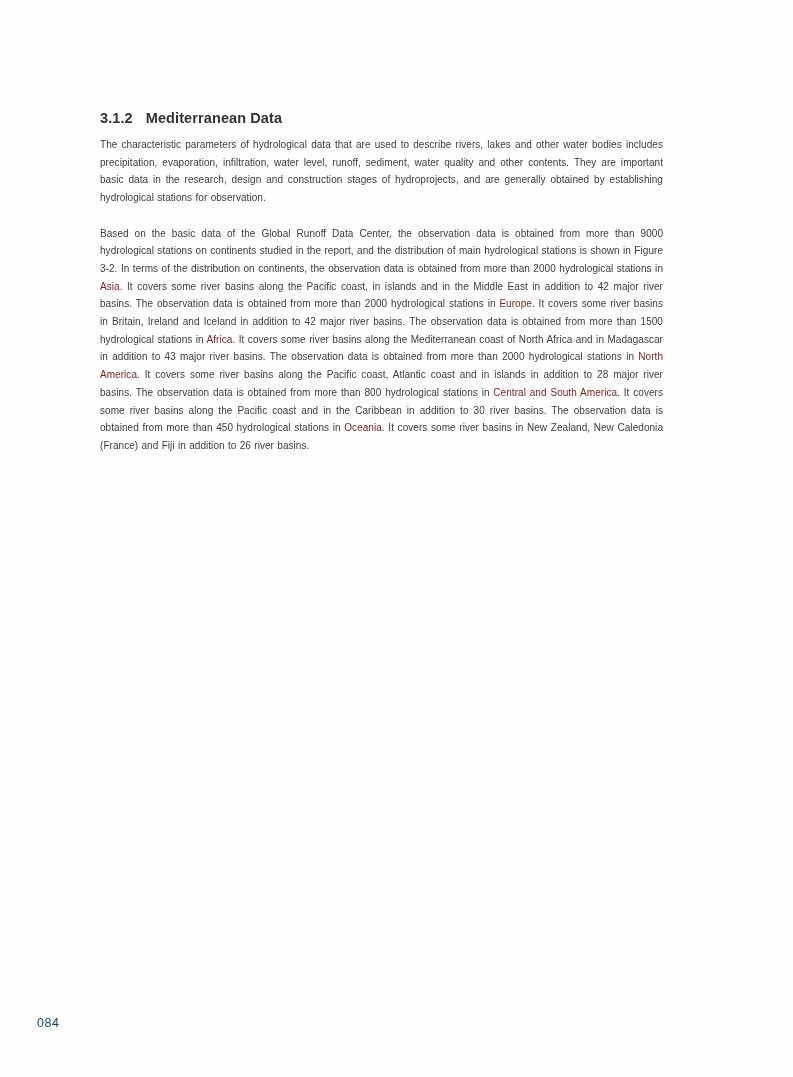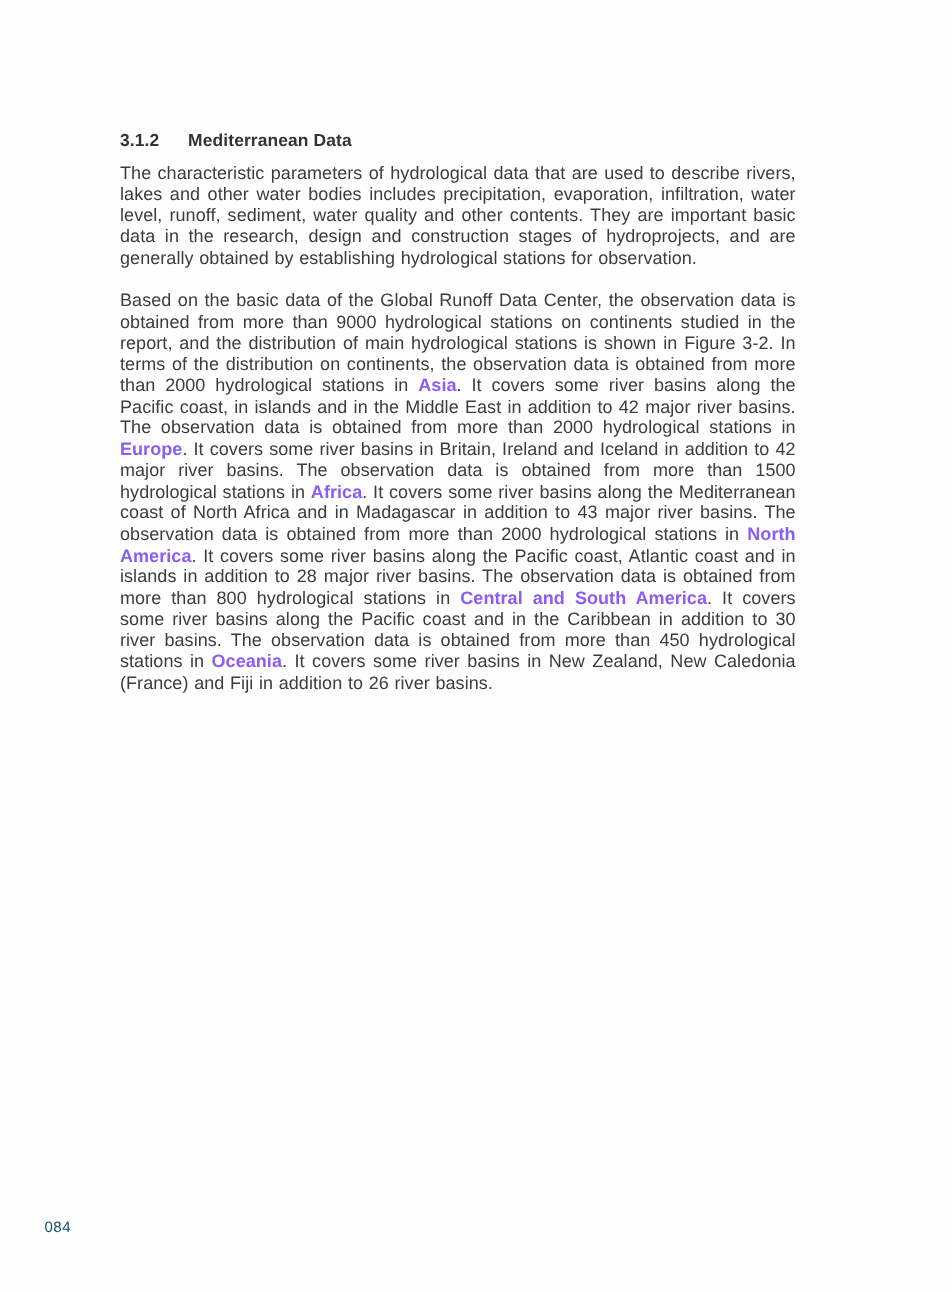--- a/index.html
+++ b/index.html
@@ -20,40 +20,40 @@
     position: absolute;
     left: 100px;
     top: 110px;
     margin: 0;
     font-size: 14.5px;
     font-weight: bold;
     color: #333333;
     letter-spacing: 0.1px;
   }
   .heading .sec-num {
-    margin-right: 24px;
+    margin-right: 13px;
     text-align: right;
   }
   .content {
     position: absolute;
     left: 100px;
     top: 136px;
     width: 563px;
   }
   .content p {
     margin: 0 0 17.7px 0;
-    font-size: 15px;
+    font-size: 10px;
     line-height: 17.7px;
     text-align: justify;
     letter-spacing: 0.05px;
     word-spacing: 0.5px;
   }
   .content p span.b {
-    font-weight: bold;
-    color: #8b5cf6;
+    font-weight: normal;
+    color: #7f1d1d;
   }
   .page-number {
     position: absolute;
     left: 37px;
     top: 1016px;
     font-size: 12.5px;
     color: #0c4a6e;
     letter-spacing: 0.5px;
   }
 </style>

